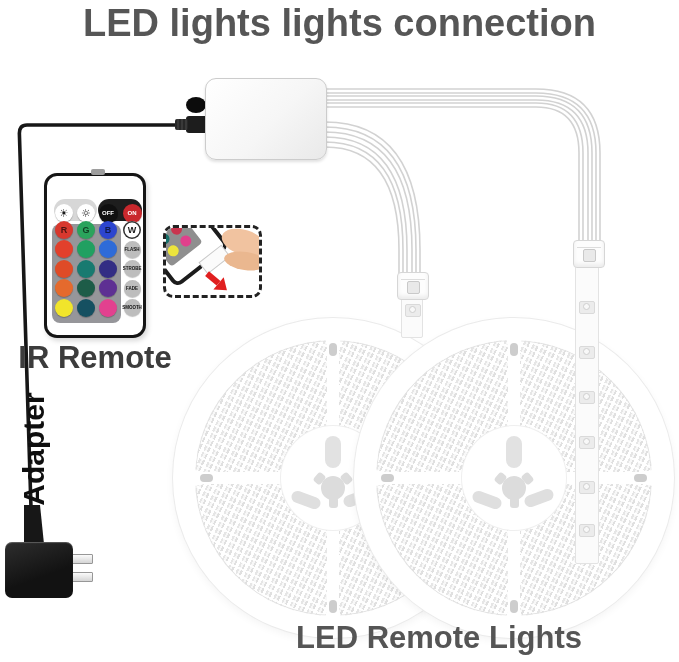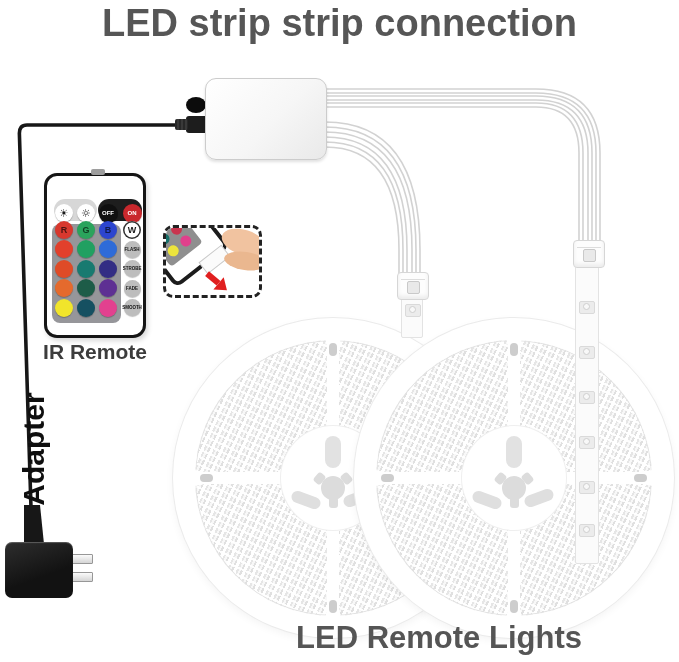--- a/index.html
+++ b/index.html
@@ -99,31 +99,31 @@
     border:1px solid #c9c9c9;transform:rotate(-38deg);}
   .finger{position:absolute;border-radius:50%;}
   .finger.f1{left:55px;top:2px;width:46px;height:25px;background:#f1c3a0;transform:rotate(18deg);}
   .finger.f2{left:58px;top:24px;width:43px;height:18px;background:#eab78f;transform:rotate(8deg);}
   .arrow{position:absolute;left:38px;top:46px;transform:rotate(40deg);display:flex;align-items:center;}
   .arrow .shaft{width:15px;height:6px;background:#e01f1f;}
   .arrow .head{width:0;height:0;border-left:11px solid #e01f1f;
     border-top:8px solid transparent;border-bottom:8px solid transparent;}
   
   .lbl{position:absolute;z-index:8;font-weight:bold;}
-  .lbl-remote{left:15px;top:340px;width:160px;text-align:center;font-size:21px;color:#3c3c3c;}
+  .lbl-remote{left:15px;top:340px;width:160px;text-align:center;font-size:31px;color:#3c3c3c;}
   .lbl-adapter{left:-24px;top:434px;width:116px;height:30px;line-height:30px;text-align:center;
     font-size:30px;color:#0f0f0f;transform:rotate(-90deg);}
   .lbl-strips{left:239px;top:620px;width:400px;text-align:center;font-size:31px;color:#555555;}
 </style>
 </head>
 <body>
 
 <div class="canvas">
 
-  <div class="title">LED strip strip connection</div>
+  <div class="title">LED lights lights connection</div>
 
   <div class="reel reel-left">
     <div class="winding">
       <div class="cross-h"></div>
       <div class="cross-v"></div>
     </div>
     <div class="hub">
       <div class="hub-slot"></div>
       <div class="trident">
           <span class="prong-l"></span>

